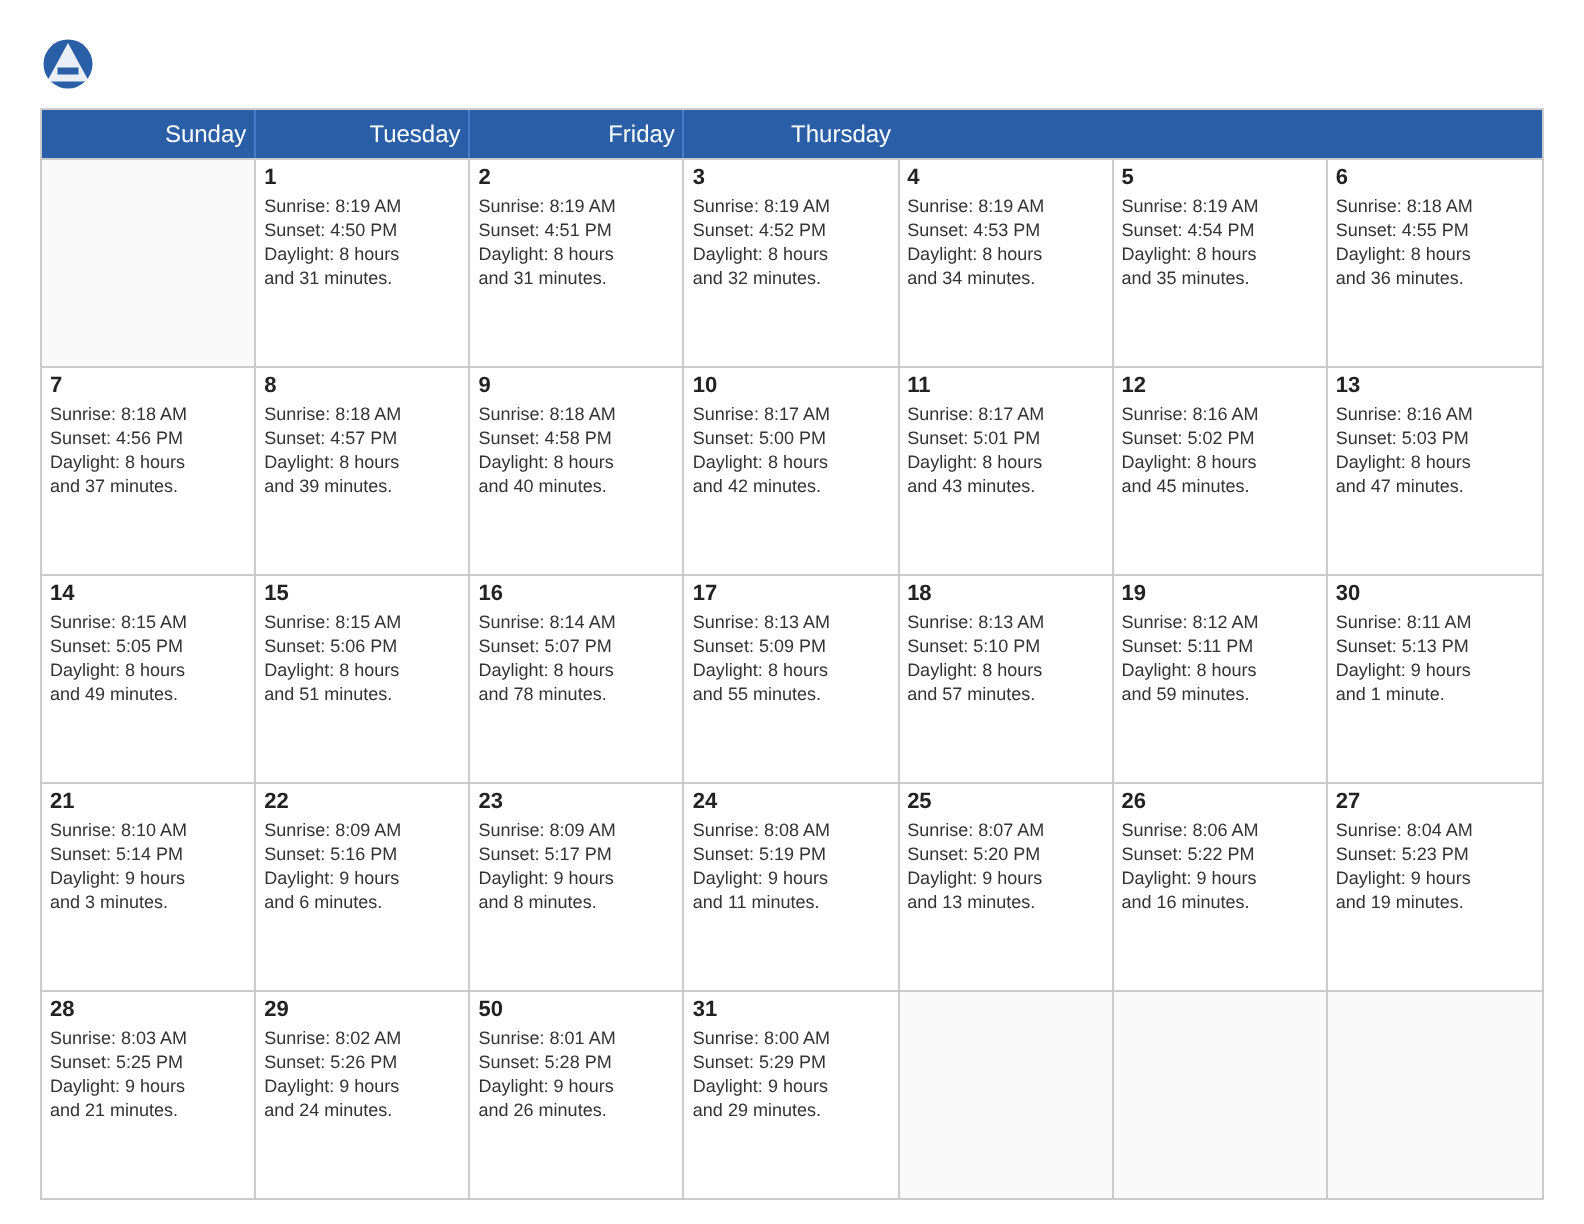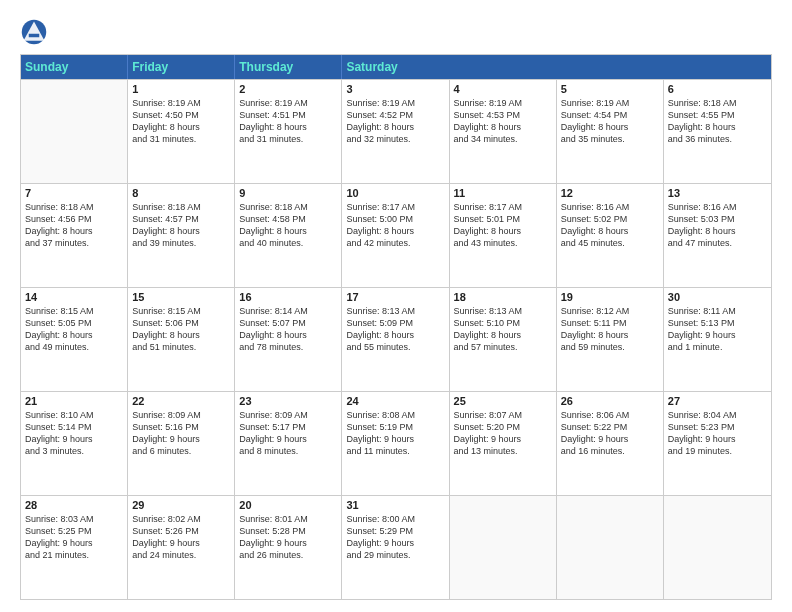--- a/index.html
+++ b/index.html
@@ -52,25 +52,25 @@
       display: flex;
       flex-direction: column;
       border: 1px solid #ccc;
     }
     .cal-header {
       display: grid;
       grid-template-columns: repeat(7, 1fr);
       background: #2a5fa8;
     }
     .cal-header-cell {
-      color: #5eead4;
+      color: #ffffff;
       font-size: 12px;
-      font-weight: bold;
+      font-weight: normal;
       padding: 5px 4px;
-      text-align: left;
+      text-align: right;
       border-right: 1px solid #4a7bc8;
     }
     .cal-header-cell:last-child { border-right: none; }
     .cal-body {
       flex: 1;
       display: grid;
       grid-template-rows: repeat(5, 1fr);
     }
     .cal-row {
       display: grid;
@@ -117,23 +117,23 @@
     </div>
     <div class="title-block">
       <div class="title-month"></div>
       <div class="title-location"></div>
     </div>
   </div>
 
   <div class="calendar">
     <div class="cal-header">
     <div class="cal-header-cell">Sunday</div>
+        <div class="cal-header-cell">Tuesday</div>
         <div class="cal-header-cell">Friday</div>
         <div class="cal-header-cell">Thursday</div>
-        <div class="cal-header-cell">Saturday</div>
       </div>
     <div class="cal-body">
     <div class="cal-row">
           <div class="cal-cell empty"></div>
           <div class="cal-cell">
             <div class="day-number">1</div>
             <div class="cell-line">Sunrise: 8:19 AM</div>
             <div class="cell-line">Sunset: 4:50 PM</div>
             <div class="cell-line">Daylight: 8 hours</div>
             <div class="cell-line">and 31 minutes.</div>
@@ -336,21 +336,21 @@
             <div class="cell-line">and 21 minutes.</div>
           </div>
           <div class="cal-cell">
             <div class="day-number">29</div>
             <div class="cell-line">Sunrise: 8:02 AM</div>
             <div class="cell-line">Sunset: 5:26 PM</div>
             <div class="cell-line">Daylight: 9 hours</div>
             <div class="cell-line">and 24 minutes.</div>
           </div>
           <div class="cal-cell">
-            <div class="day-number">20</div>
+            <div class="day-number">50</div>
             <div class="cell-line">Sunrise: 8:01 AM</div>
             <div class="cell-line">Sunset: 5:28 PM</div>
             <div class="cell-line">Daylight: 9 hours</div>
             <div class="cell-line">and 26 minutes.</div>
           </div>
           <div class="cal-cell">
             <div class="day-number">31</div>
             <div class="cell-line">Sunrise: 8:00 AM</div>
             <div class="cell-line">Sunset: 5:29 PM</div>
             <div class="cell-line">Daylight: 9 hours</div>

